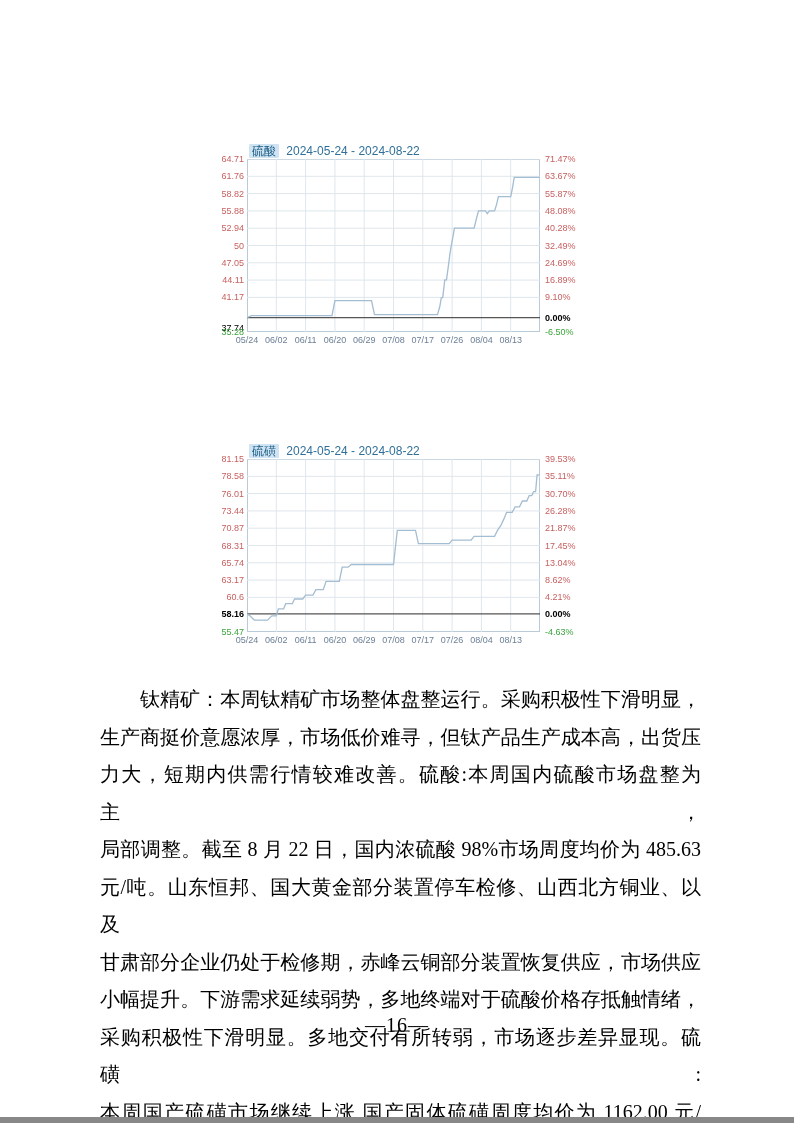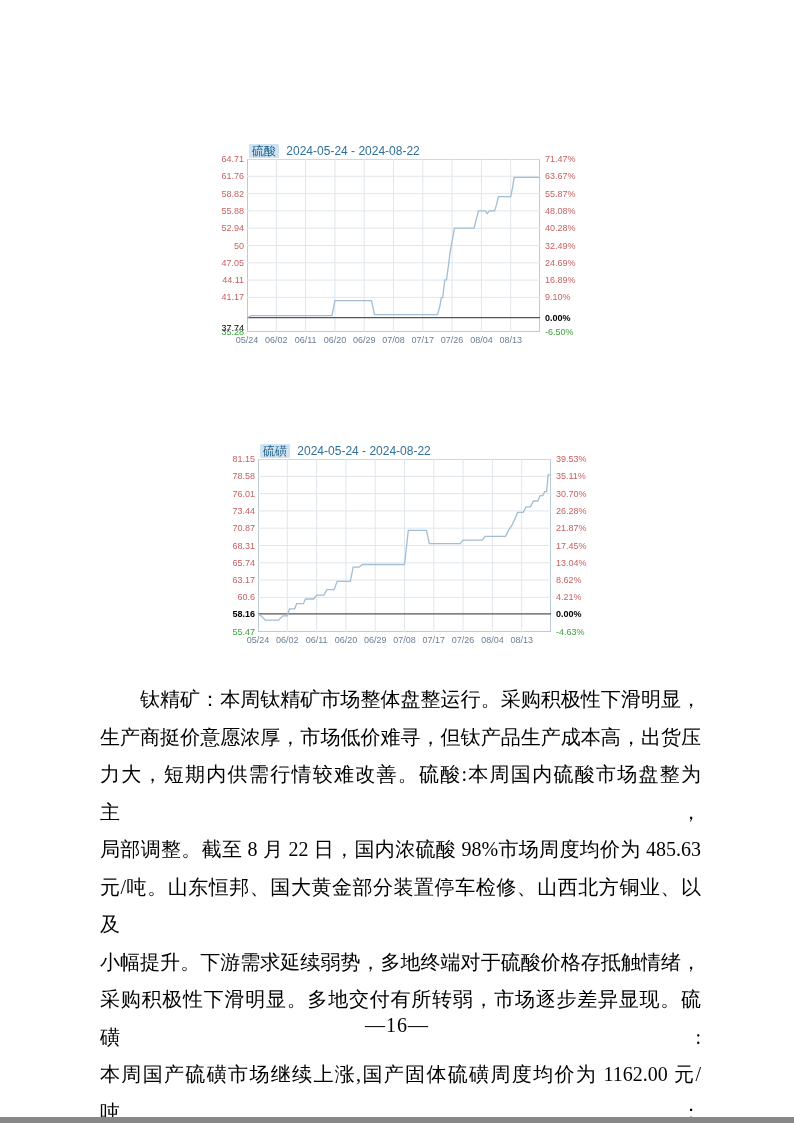--- a/index.html
+++ b/index.html
@@ -102,21 +102,21 @@
         <span style="left: 117.2px; top: 2px; color: rgb(107, 127, 149);">06/29</span>
         <span style="left: 146.5px; top: 2px; color: rgb(107, 127, 149);">07/08</span>
         <span style="left: 175.8px; top: 2px; color: rgb(107, 127, 149);">07/17</span>
         <span style="left: 205.1px; top: 2px; color: rgb(107, 127, 149);">07/26</span>
         <span style="left: 234.4px; top: 2px; color: rgb(107, 127, 149);">08/04</span>
         <span style="left: 263.7px; top: 2px; color: rgb(107, 127, 149);">08/13</span>
       </div>
   </div>
 
 
-  <div class="chart" style="left:219px;top:445px;margin-left:11px;">
+  <div class="chart" style="left:219px;top:445px;">
     <div class="chart-title" style="color: rgb(47, 111, 153);">
       <span class="chip" style="background: rgb(207, 227, 242); color: rgb(29, 95, 134);">硫磺</span>
       <span class="dates">2024-05-24 - 2024-08-22</span>
     </div>
     <div class="axis-col axis-left">
         <span style="top: 0px; color: rgb(200, 95, 95);">81.15</span>
         <span style="top: 17.3px; color: rgb(200, 95, 95);">78.58</span>
         <span style="top: 34.6px; color: rgb(200, 95, 95);">76.01</span>
         <span style="top: 51.9px; color: rgb(200, 95, 95);">73.44</span>
         <span style="top: 69.2px; color: rgb(200, 95, 95);">70.87</span>
@@ -176,20 +176,21 @@
         <span style="left: 263.7px; top: 2px; color: rgb(107, 127, 149);">08/13</span>
       </div>
   </div>
 
   <div class="body-par">
       <div class="line indent">钛精矿：本周钛精矿市场整体盘整运行。采购积极性下滑明显，</div>
       <div class="line">生产商挺价意愿浓厚，市场低价难寻，但钛产品生产成本高，出货压</div>
       <div class="line">力大，短期内供需行情较难改善。硫酸:本周国内硫酸市场盘整为主，</div>
       <div class="line">局部调整。截至 8 月 22 日，国内浓硫酸 98%市场周度均价为 485.63</div>
       <div class="line">元/吨。山东恒邦、国大黄金部分装置停车检修、山西北方铜业、以及</div>
+      <div class="line">甘肃部分企业仍处于检修期，赤峰云铜部分装置恢复供应，市场供应</div>
       <div class="line">小幅提升。下游需求延续弱势，多地终端对于硫酸价格存抵触情绪，</div>
       <div class="line">采购积极性下滑明显。多地交付有所转弱，市场逐步差异显现。硫磺:</div>
       <div class="line">本周国产硫磺市场继续上涨,国产固体硫磺周度均价为 1162.00 元/吨；</div>
     </div>
 
   <div class="pageno">—16—</div>
 
 </div>
 
 </body></html>

